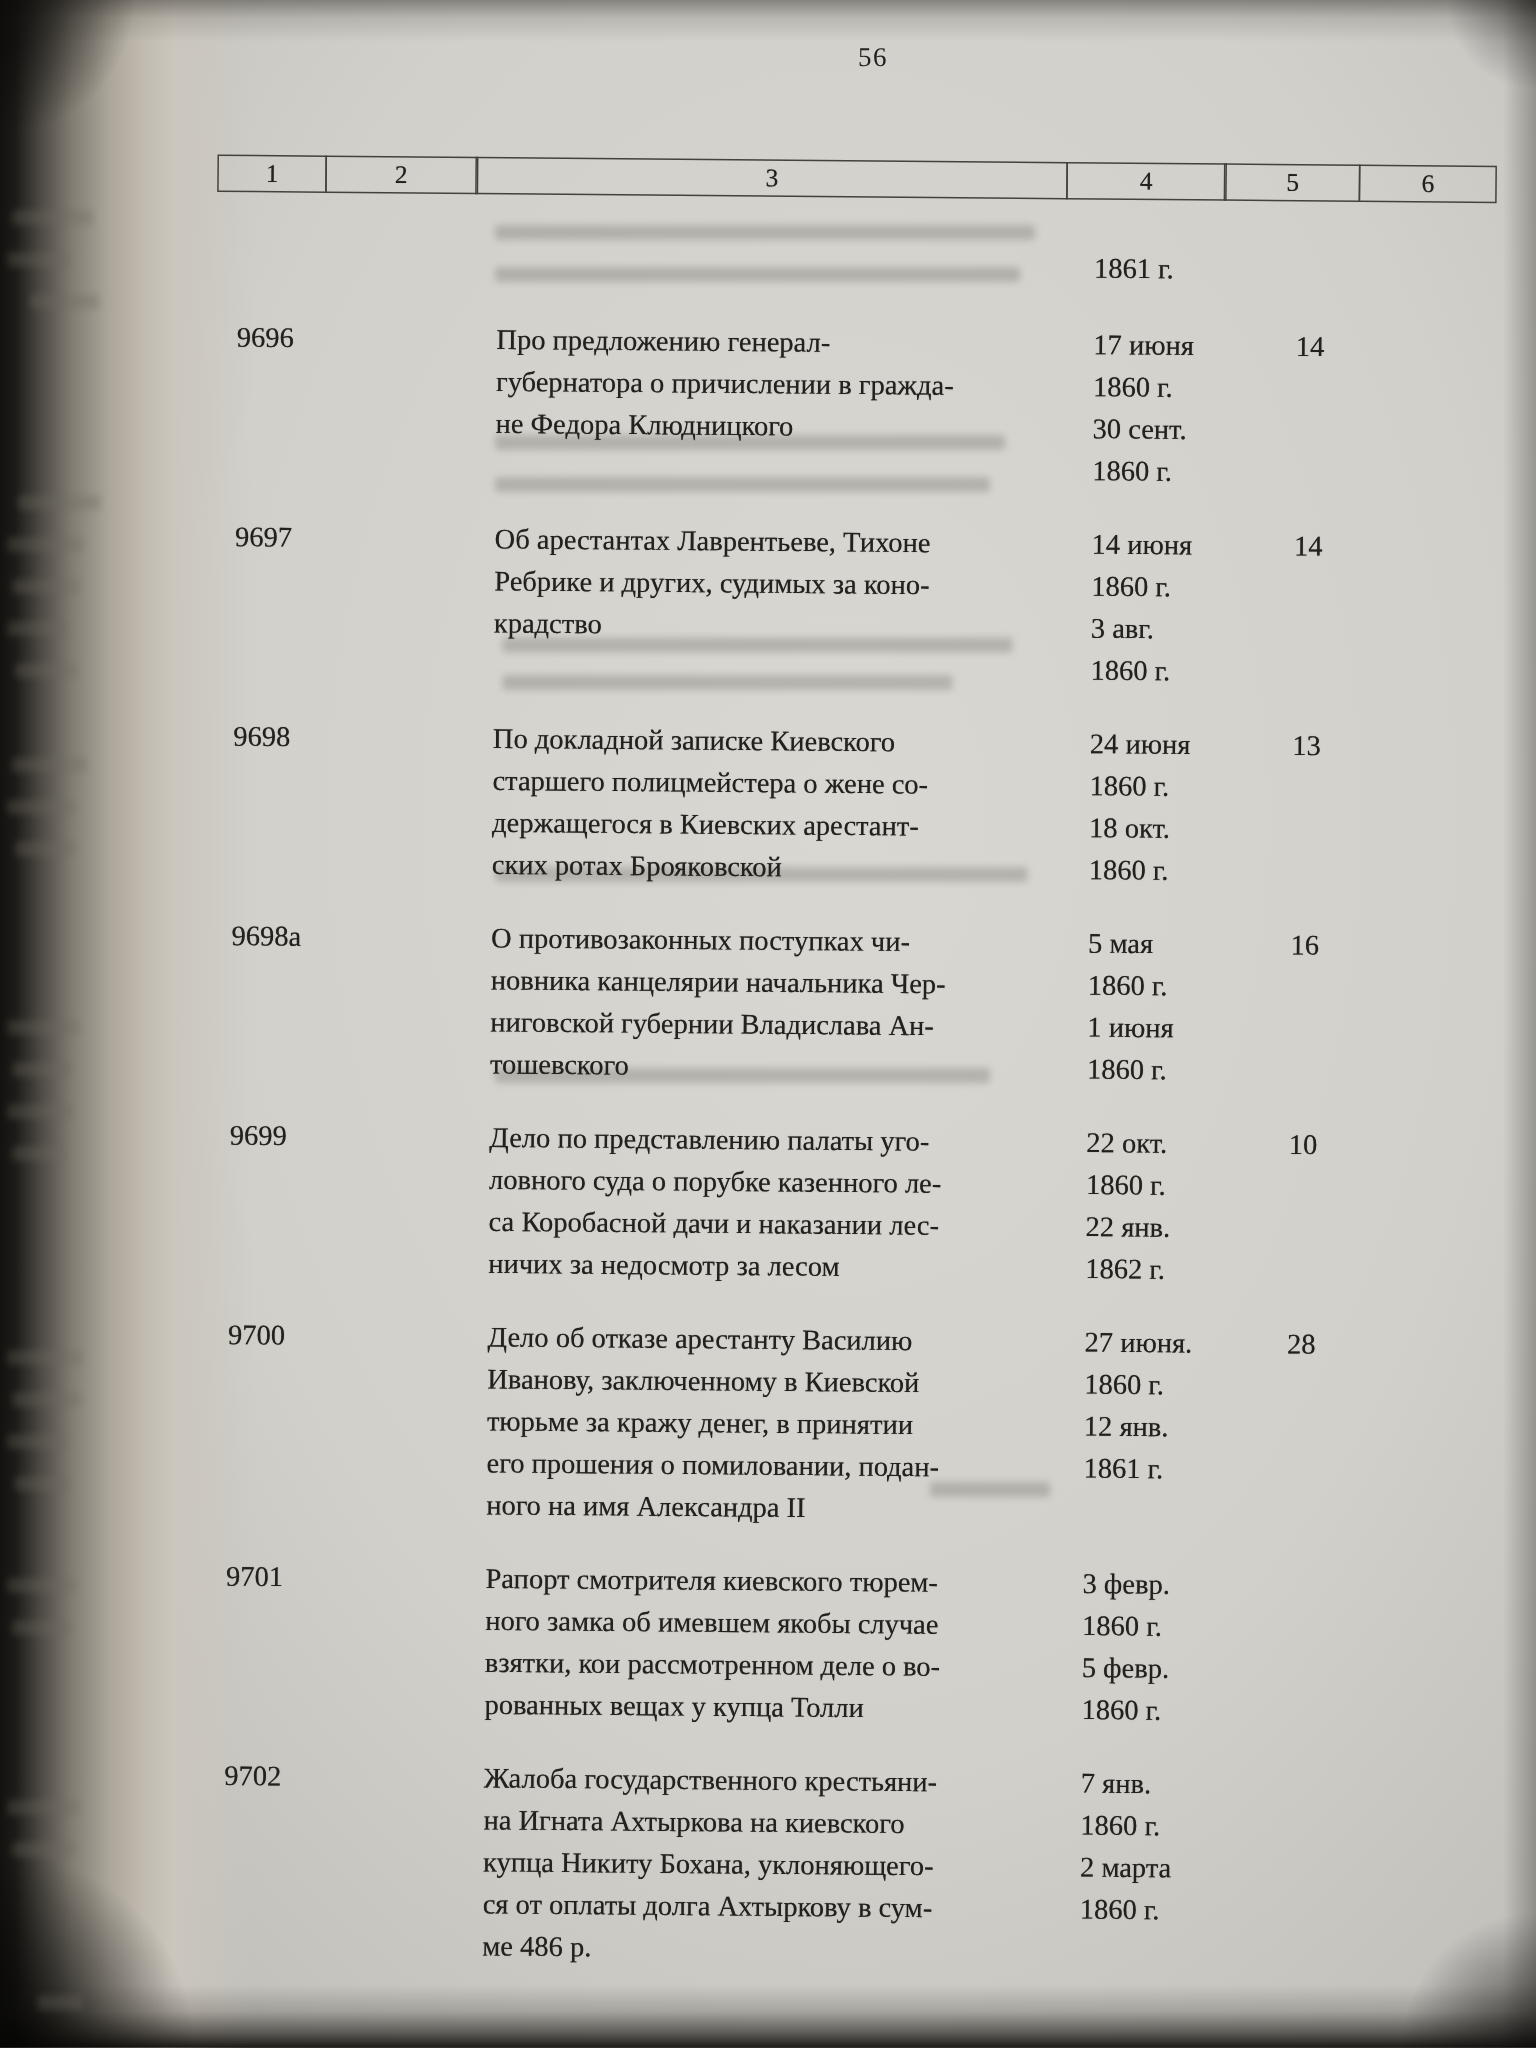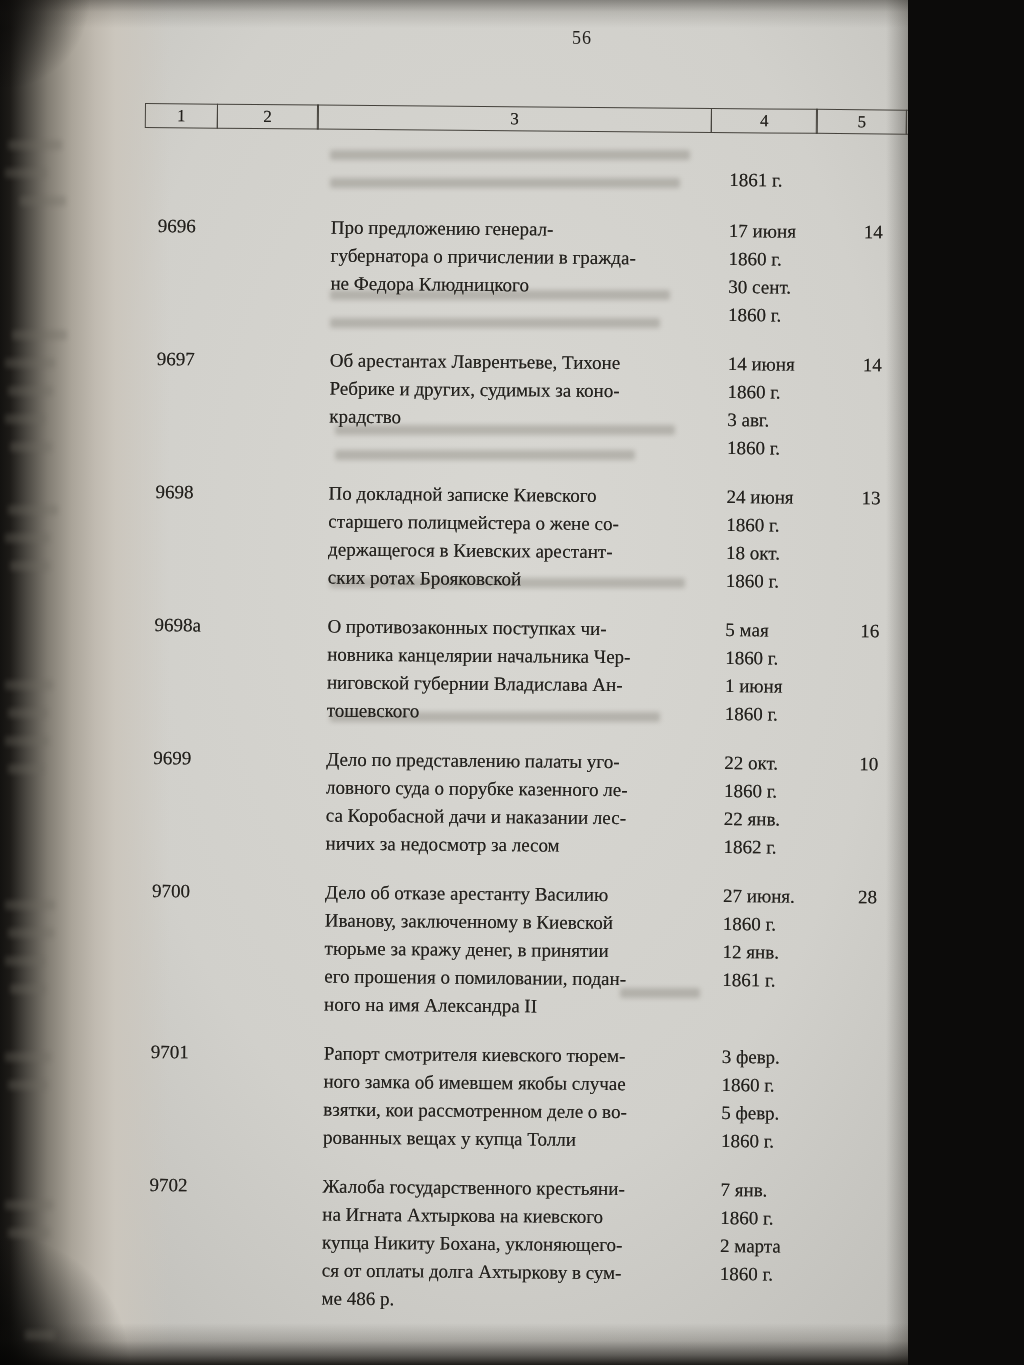--- a/index.html
+++ b/index.html
@@ -1,18 +1,18 @@
 <!DOCTYPE html>
 <html><head>
 <meta charset="utf-8">
 <style>
   html,body{margin:0;padding:0;background:#0c0b0a;}
   .photo{
     position:relative;
-    width:908px;height:1365px;
+    width:1024px;height:1365px;
     overflow:hidden;
     font-family:"Liberation Serif","DejaVu Serif",serif;
     color:#23211d;
     background-image:
       radial-gradient(circle at 0px 0px, rgba(10,9,8,0.85) 0%, rgba(10,9,8,0) 90px),
       radial-gradient(circle at 1024px 0px, rgba(10,9,8,0.5) 0%, rgba(10,9,8,0) 60px),
       radial-gradient(circle at 0px 1365px, rgba(5,5,4,0.95) 0%, rgba(5,5,4,0) 130px),
       radial-gradient(circle at 1024px 1365px, rgba(10,9,8,0.7) 0%, rgba(10,9,8,0) 90px),
       linear-gradient(180deg, rgba(40,37,32,0.45) 0px, rgba(70,66,58,0.18) 12px, rgba(70,66,58,0) 28px),
       linear-gradient(0deg, rgba(15,13,10,0.92) 0px, rgba(25,22,18,0.6) 10px, rgba(60,55,48,0.25) 24px, rgba(60,55,48,0) 42px),

